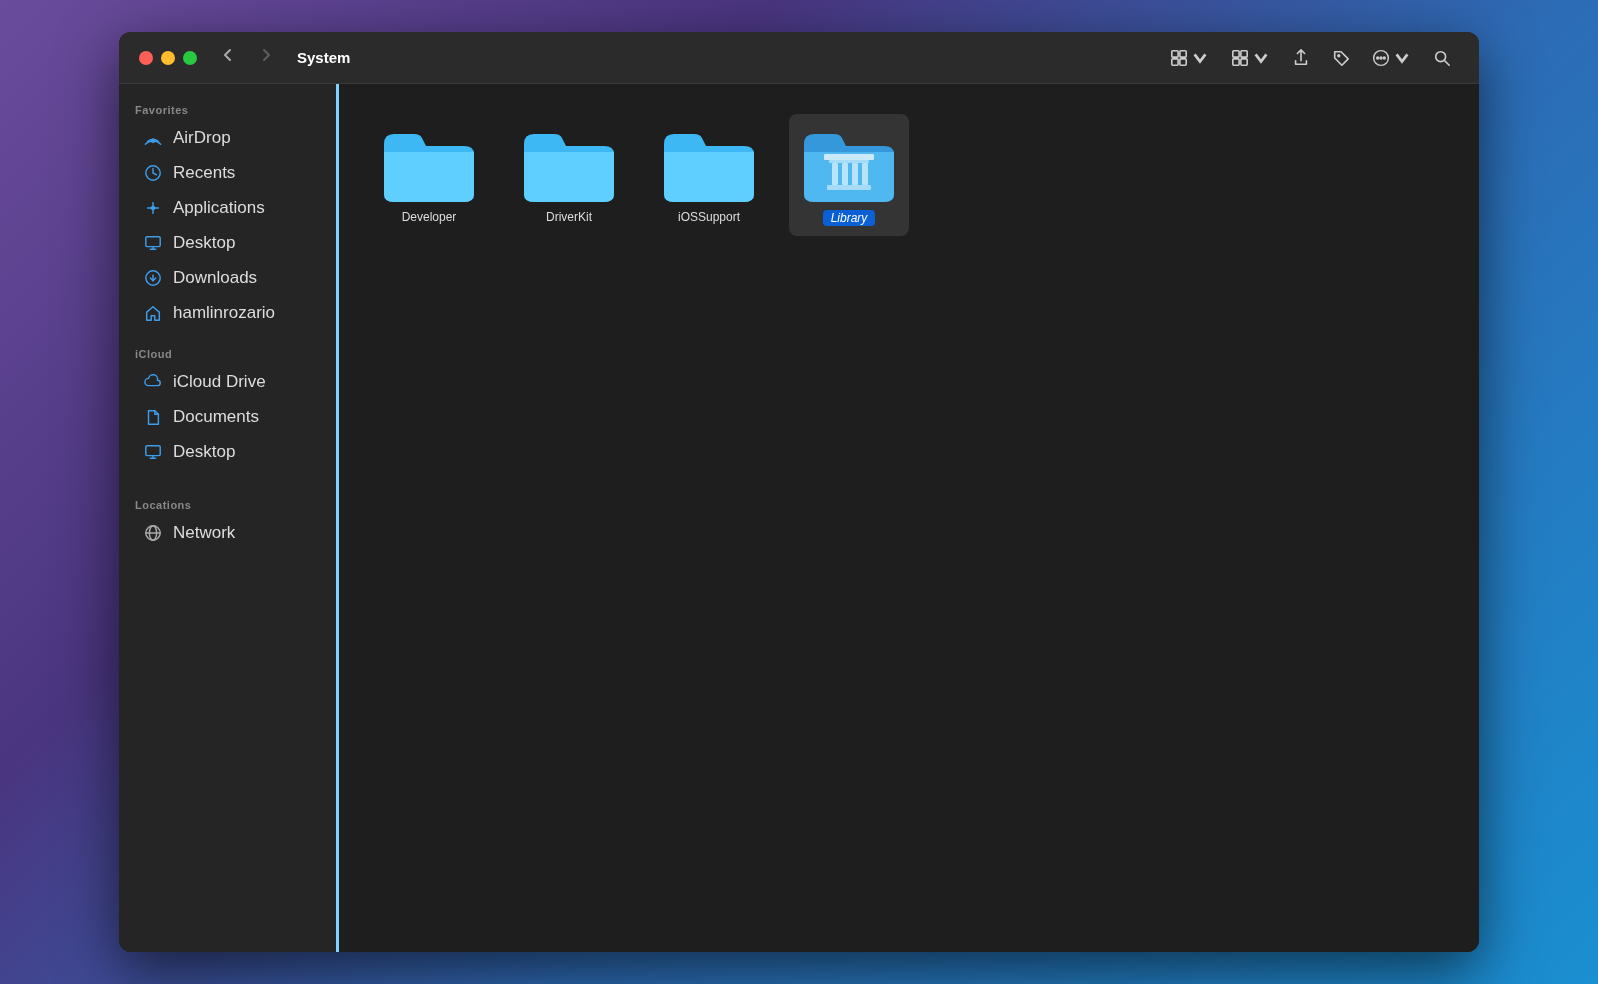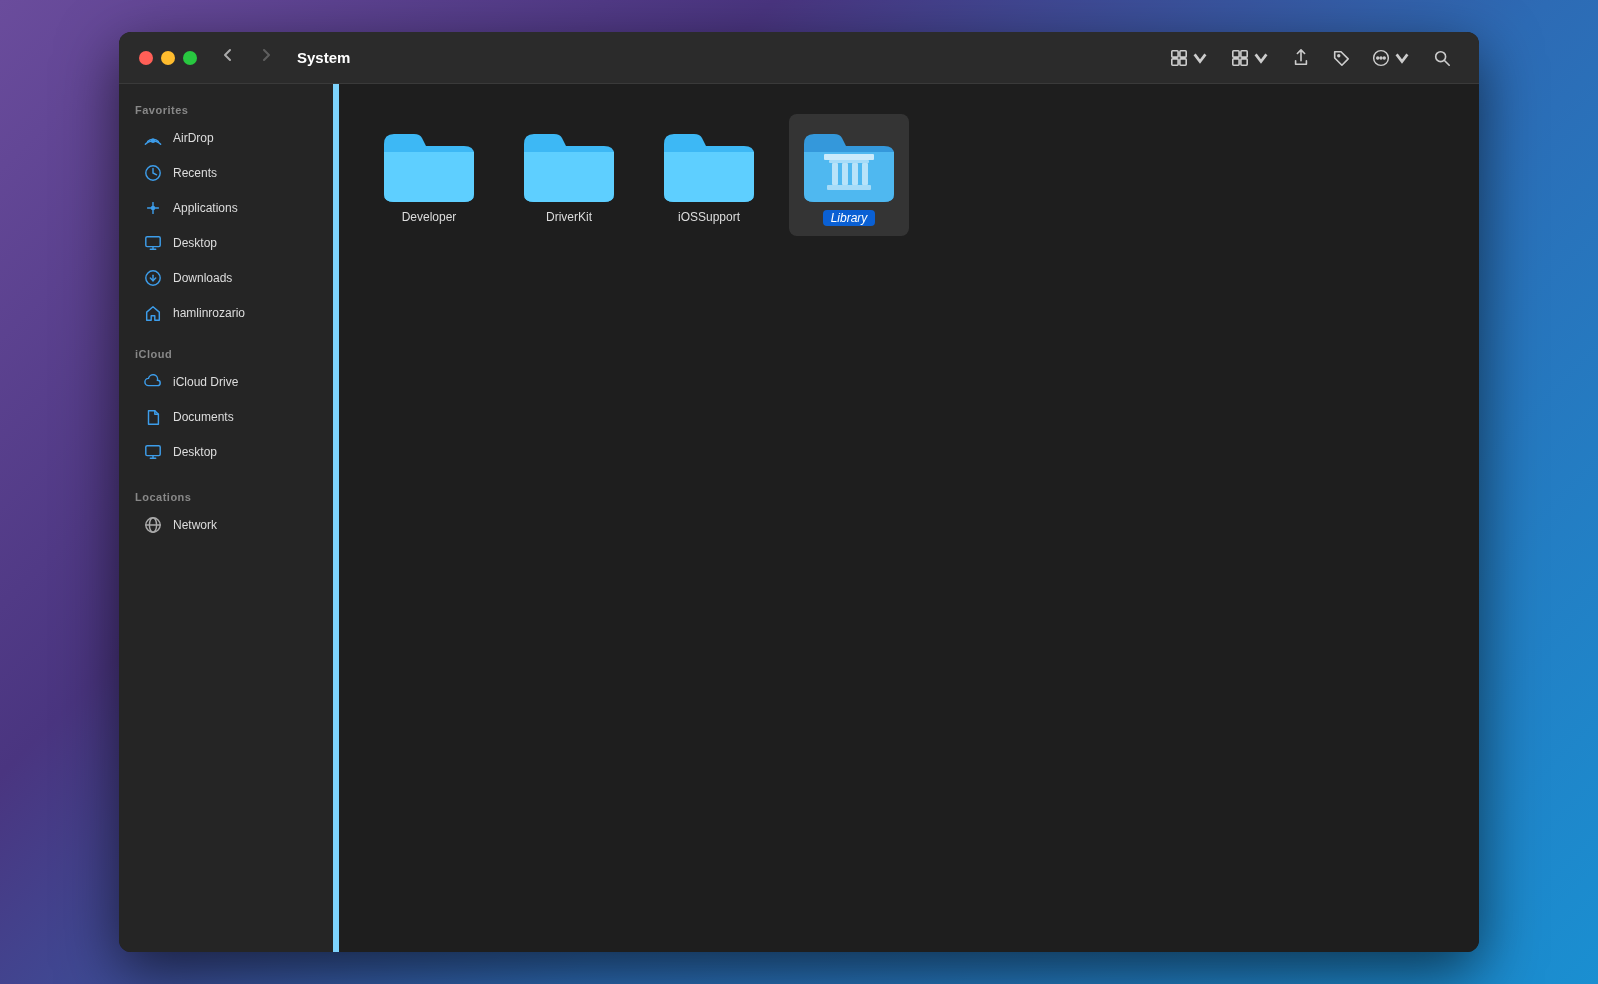--- a/index.html
+++ b/index.html
@@ -99,39 +99,39 @@
       display: flex;
       flex: 1;
       overflow: hidden;
     }
     .sidebar {
       width: 220px;
       background: #252525;
       padding: 12px 0;
       overflow-y: auto;
       flex-shrink: 0;
-      border-right: 6px solid #7dd3fc;
+      border-right: 3px solid #7dd3fc;
     }
     .sidebar-section-title {
       font-size: 11px;
       font-weight: 600;
       color: #888;
       padding: 8px 16px 4px;
       letter-spacing: 0.5px;
     }
     .sidebar-item {
       display: flex;
       align-items: center;
       gap: 10px;
       padding: 7px 16px;
       cursor: pointer;
       border-radius: 6px;
       margin: 1px 8px;
       color: #ddd;
-      font-size: 12px;
+      font-size: 17px;
     }
     .sidebar-icon {
       width: 20px;
       height: 20px;
       display: flex;
       align-items: center;
       justify-content: center;
       flex-shrink: 0;
     }
     .sidebar-icon svg {
@@ -361,21 +361,21 @@
           <svg viewBox="0 0 20 20" fill="none" stroke="#3d9dea" stroke-width="1.6" stroke-linecap="round" stroke-linejoin="round">
             <rect x="2" y="3" width="16" height="11" rx="1.5"></rect>
             <line x1="7" y1="17" x2="13" y2="17"></line>
             <line x1="10" y1="14" x2="10" y2="17"></line>
           </svg>
         </div>
         <span>Desktop</span>
       </div>
 
 
-      <div class="sidebar-section-title" style="margin-top:14px;">Locations</div>
+      <div class="sidebar-section-title" style="margin-top:22px;">Locations</div>
 
 
       <div class="sidebar-item">
         <div class="sidebar-icon">
           <svg viewBox="0 0 20 20" fill="none" stroke="#aaa" stroke-width="1.6" stroke-linecap="round">
             <circle cx="10" cy="10" r="8"></circle>
             <ellipse cx="10" cy="10" rx="4" ry="8"></ellipse>
             <line x1="2" y1="10" x2="18" y2="10"></line>
           </svg>
         </div>

